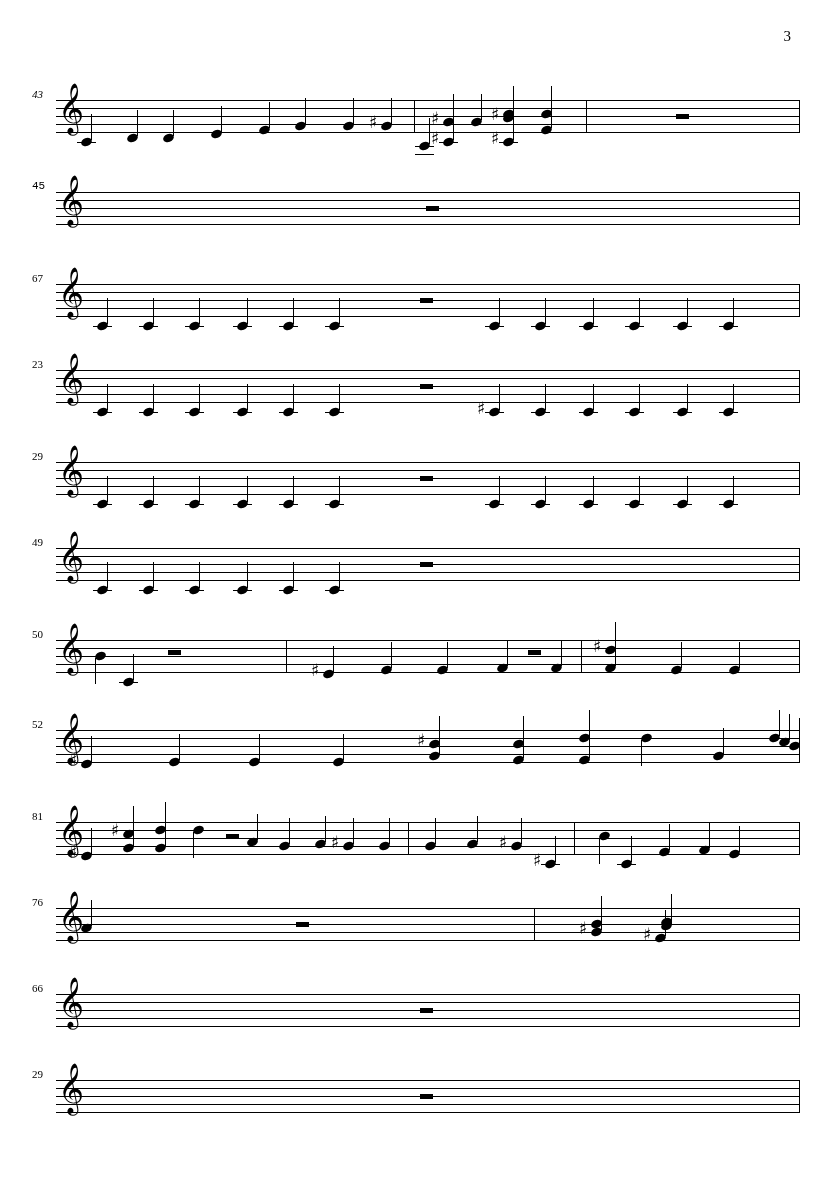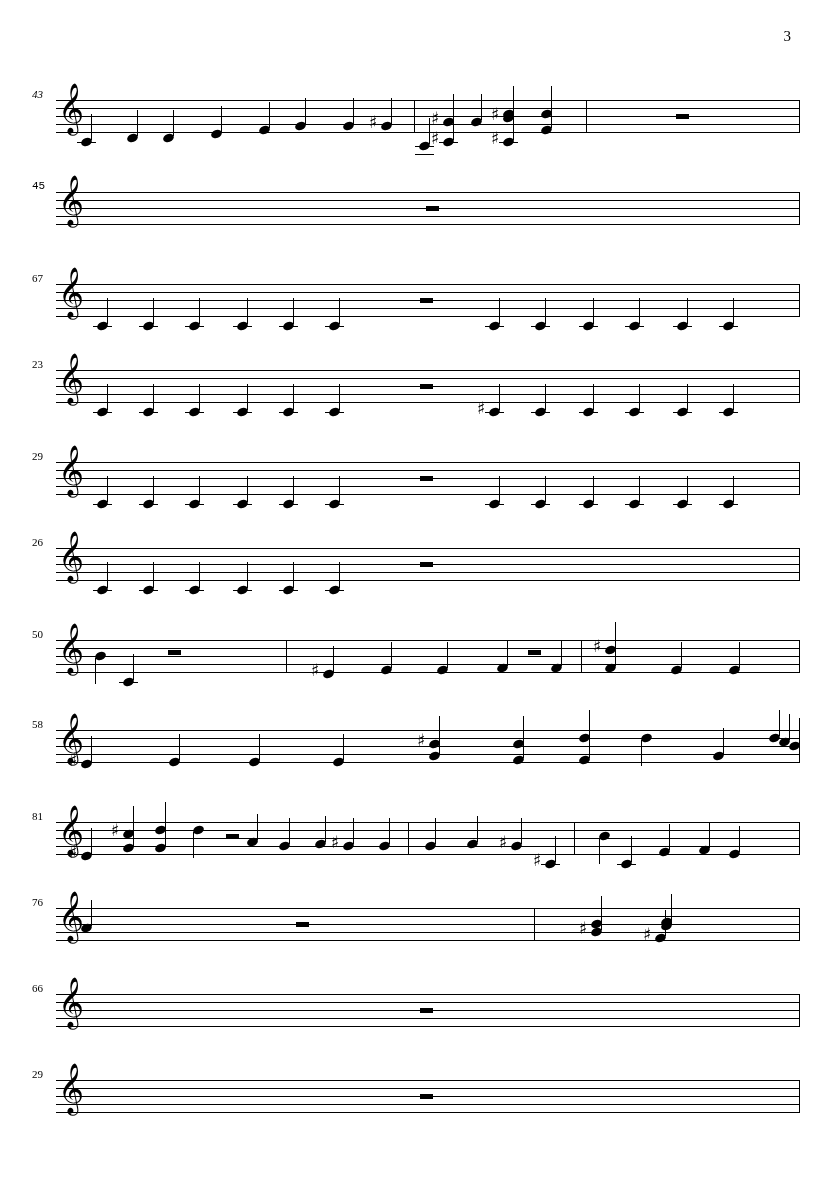--- a/index.html
+++ b/index.html
@@ -457,21 +457,21 @@
             <div class="ledger" style="top: 0px;"></div>
           </div>
           <div class="note" style="left: 672px; top: 42px;">
             <div class="head"></div>
             <div class="stem-up"></div>
             <div class="ledger" style="top: 0px;"></div>
           </div>
         </div>
       </div>
       <div class="system" style="top: 548px;">
-        <div class="measure-number" style="top: -12px;">26</div>
+        <div class="measure-number" style="top: -12px;">49</div>
         <div class="clef" style="top: -14px;">𝄞</div>
         <div class="staff">
           <div class="line l0"></div>
           <div class="line l1"></div>
           <div class="line l2"></div>
           <div class="line l3"></div>
           <div class="line l4"></div>
           <div class="endbar"></div>
           <div class="rest" style="left: 364px; top: 14px;"></div>
           <div class="note" style="left: 46px; top: 42px;">
@@ -563,21 +563,21 @@
             <div class="head"></div>
             <div class="stem-up"></div>
           </div>
           <div class="note" style="left: 678px; top: 30px;">
             <div class="head"></div>
             <div class="stem-up"></div>
           </div>
         </div>
       </div>
       <div class="system" style="top: 730px;">
-        <div class="measure-number" style="top: -12px;">58</div>
+        <div class="measure-number" style="top: -12px;">52</div>
         <div class="clef" style="top: -14px;">𝄞</div>
         <div class="staff">
           <div class="line l0"></div>
           <div class="line l1"></div>
           <div class="line l2"></div>
           <div class="line l3"></div>
           <div class="line l4"></div>
           <div class="endbar"></div>
           <div class="note" style="left: 30px; top: 34px;">
             <div class="head"></div>

